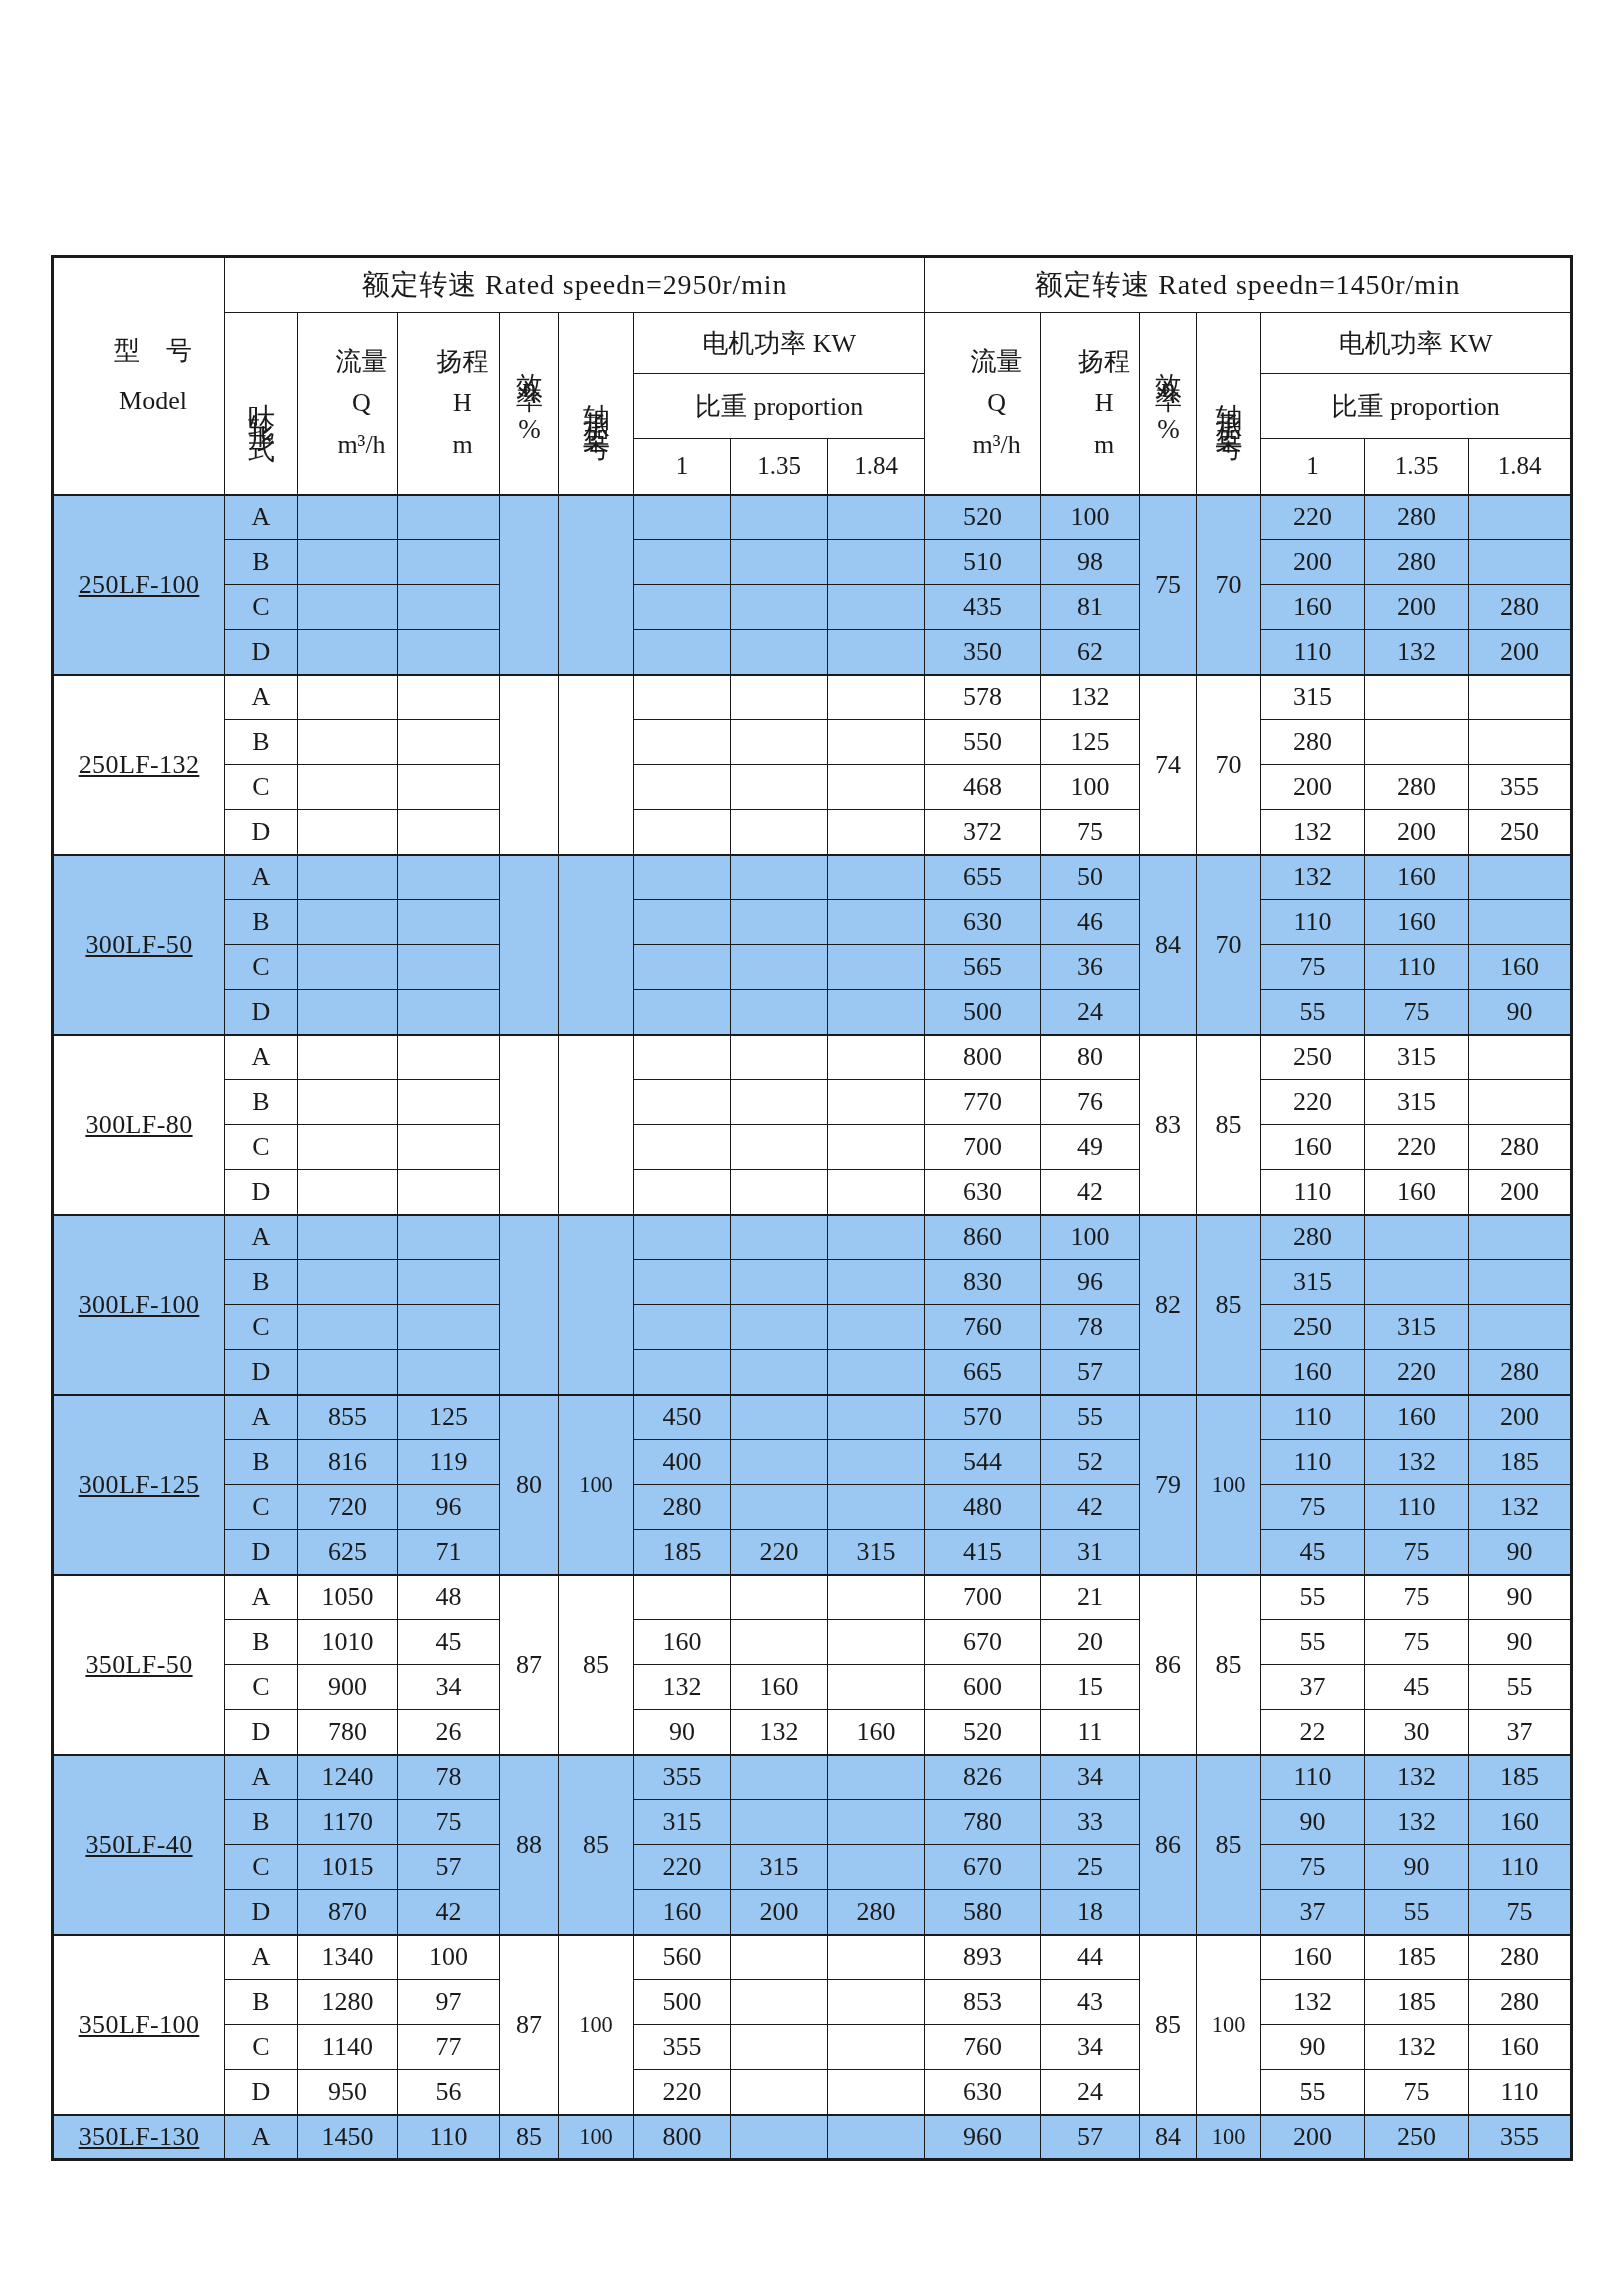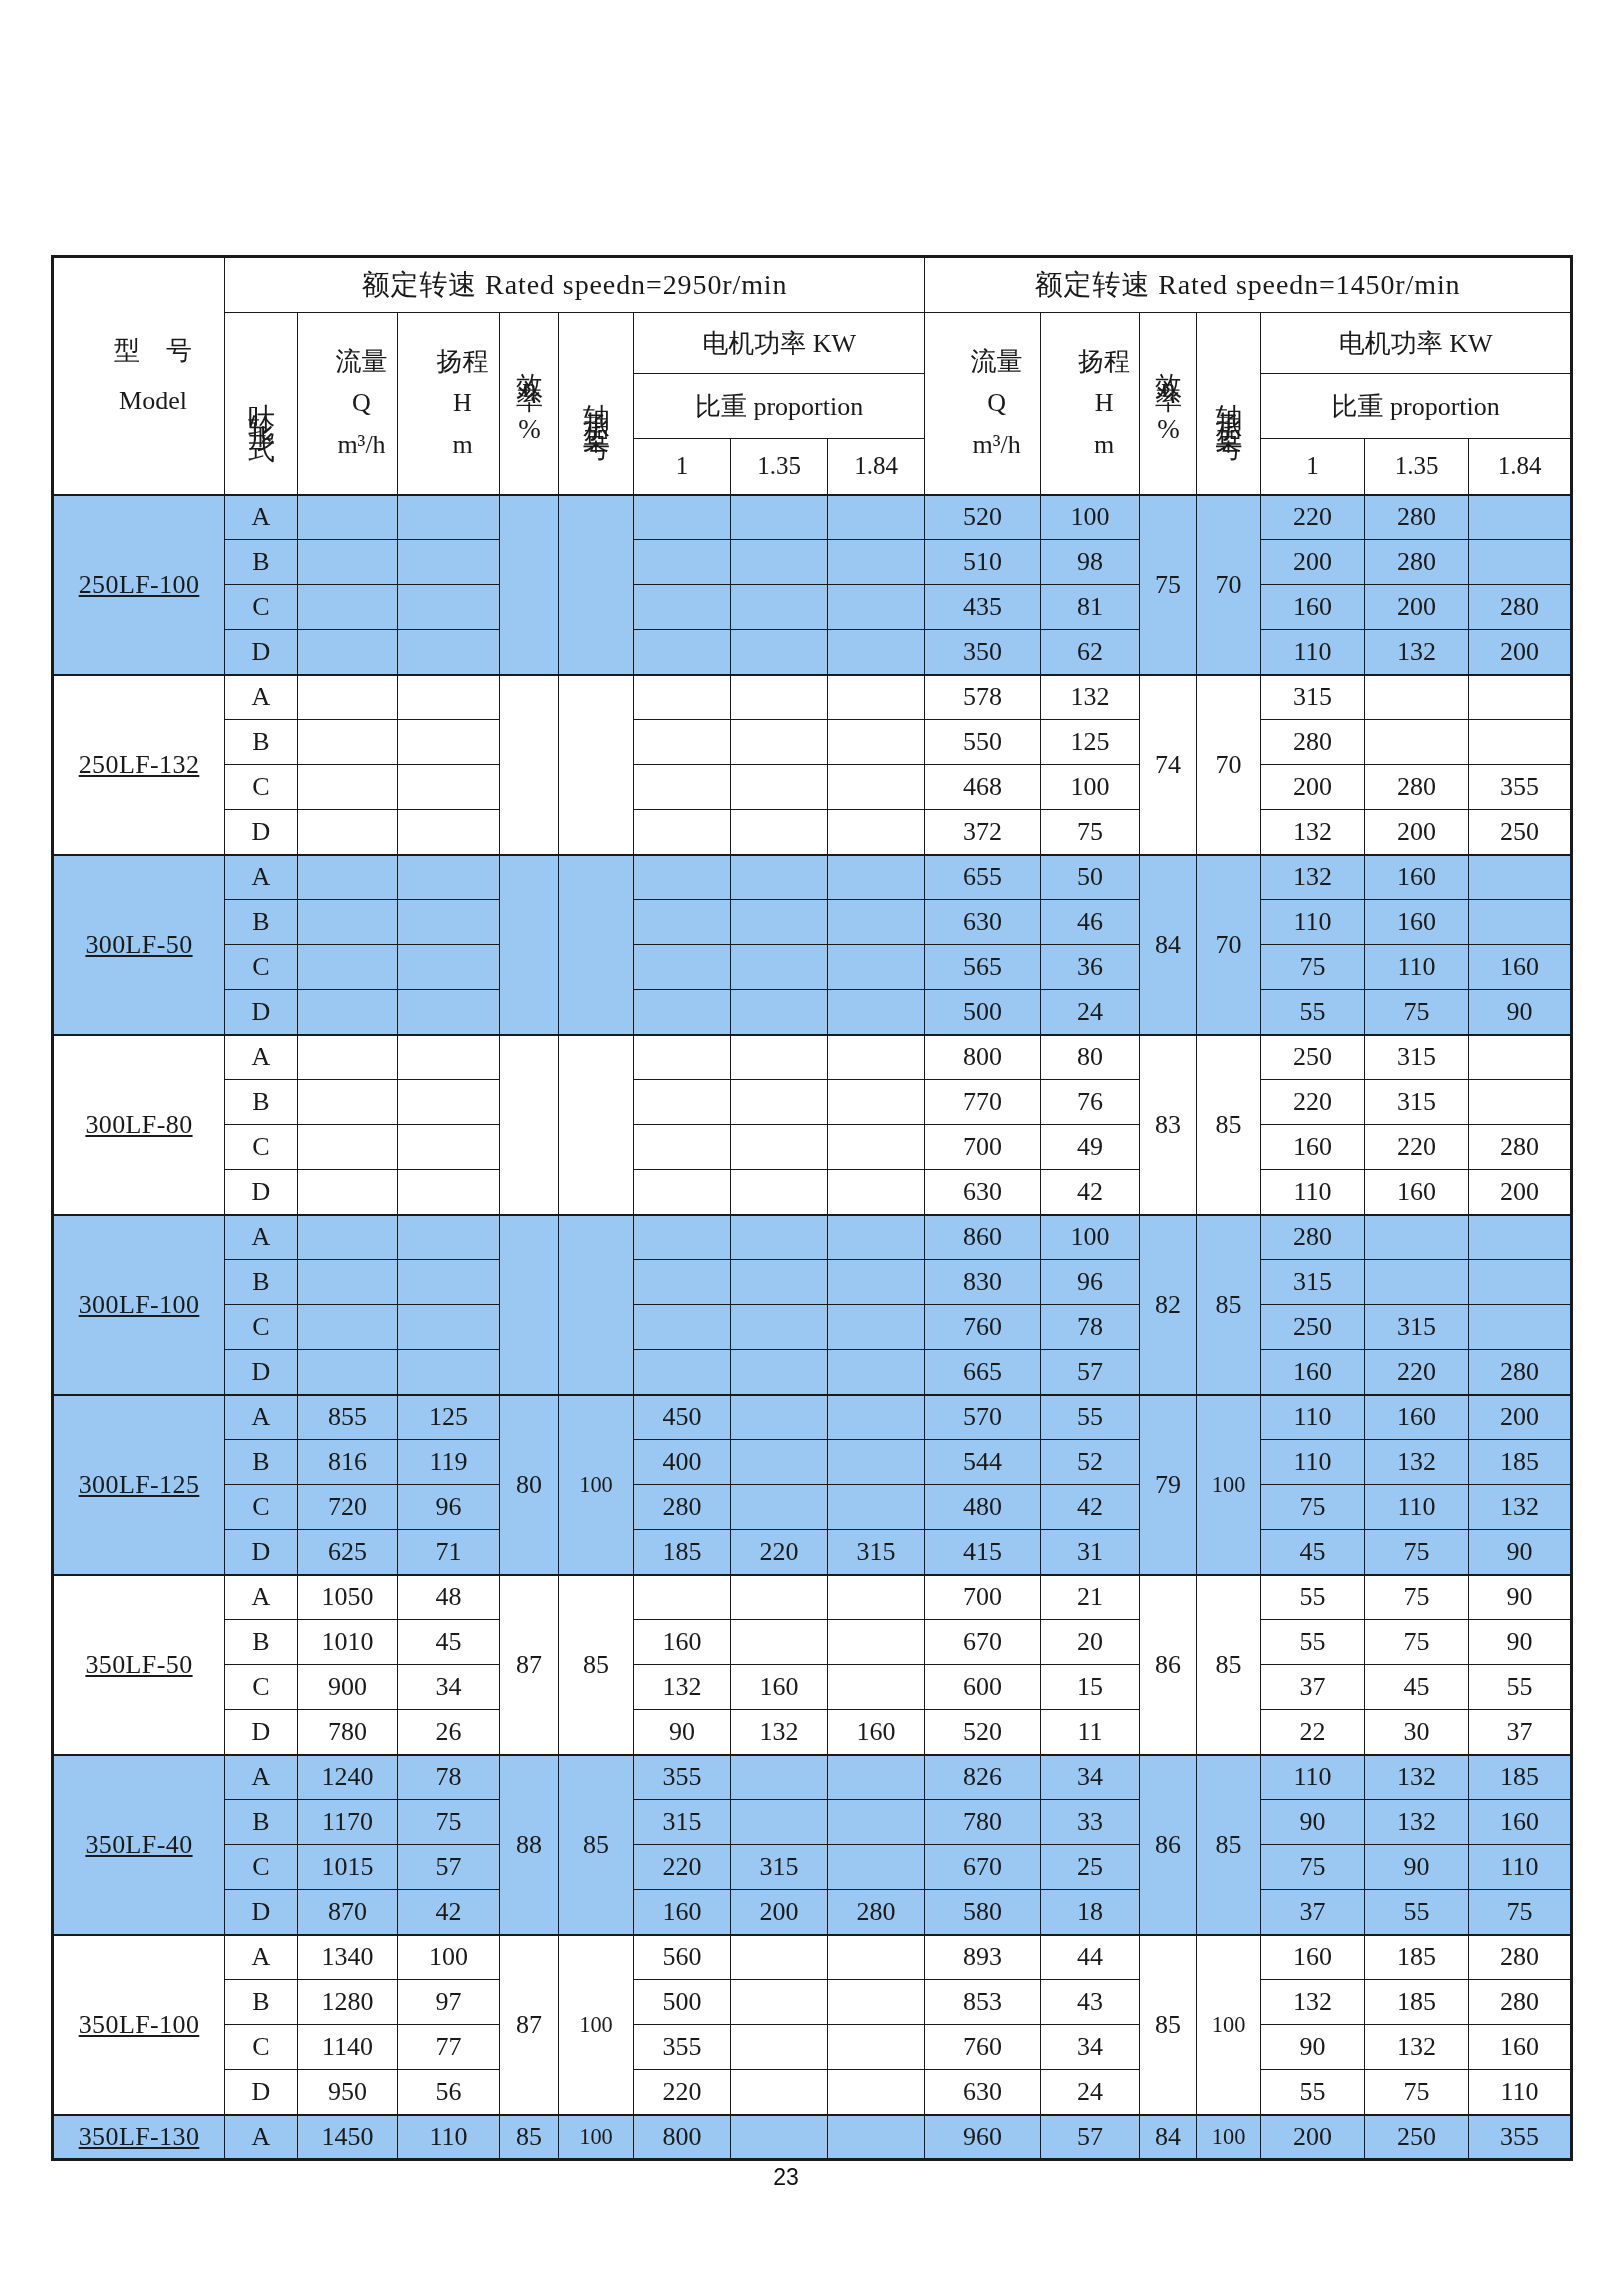--- a/index.html
+++ b/index.html
@@ -654,15 +654,14 @@
           <td class="num">57</td>
           <td class="num">84</td>
           <td class="num sm">100</td>
           <td class="num">200</td>
           <td class="num">250</td>
           <td class="num">355</td>
         </tr>
       </tbody>
   </table>
 
-  <div class="page-number">23</div>
 </div>
 
 
 </body></html>

